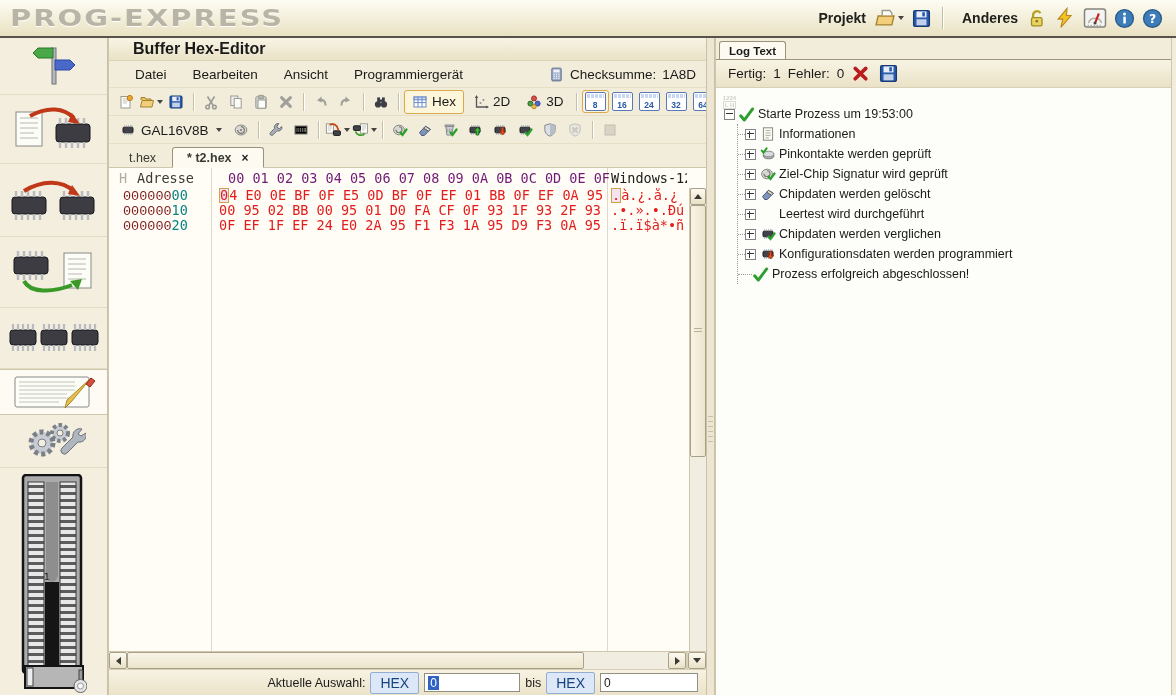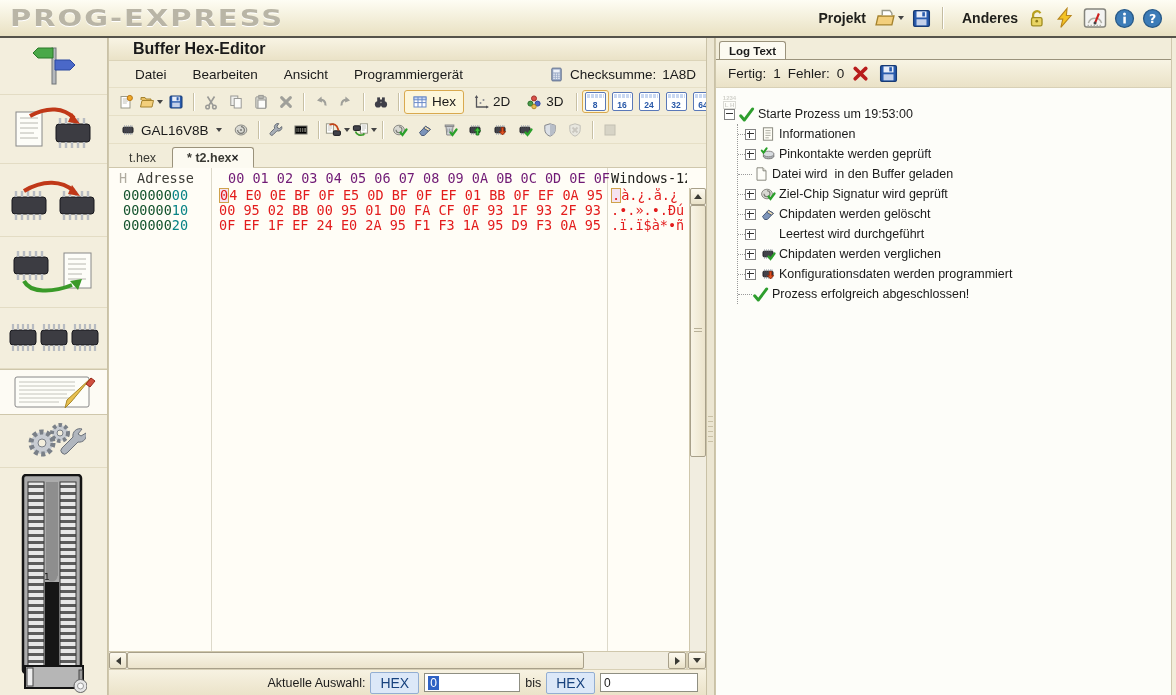--- a/index.html
+++ b/index.html
@@ -52,34 +52,34 @@
   .wb::before{content:"";position:absolute;top:1px;left:1px;right:1px;height:4px;
       background:repeating-linear-gradient(90deg,#c9d8f2 0 3px,#fff 3px 4px);}
   .wbwrap{padding:1px;border-radius:3px;border:1px solid transparent;}
   .wbwrap.sel{border-color:#d9a94e;background:#fdf6da;}
   .chipsel{display:flex;align-items:flex-end;gap:5px;padding:0 6px;font-size:13.5px;}
   
   .tabbar{height:23px;display:flex;align-items:flex-end;padding-left:6px;gap:2px;
           border-bottom:1px solid #cfc7ac;}
   .tab{padding:3px 14px 2px;font-size:12.5px;color:#3a3a34;}
   .tab.active{background:#fcfaf1;border:1px solid #9a927b;border-bottom:1px solid #fcfaf1;
-      border-radius:3px 3px 0 0;font-weight:bold;display:flex;align-items:center;margin-bottom:-1px;}
+      border-radius:3px 3px 0 0;font-weight:bold;display:flex;align-items:center;gap:10px;margin-bottom:-1px;}
   .closex{font-weight:bold;font-size:12px;color:#222;}
   
   .hexview{flex:1;background:#fffdf6;position:relative;font-family:"DejaVu Sans Mono",monospace;
            font-size:13.5px;overflow:hidden;}
   .vline{position:absolute;top:0;bottom:0;width:1px;background:#ddd9ca;}
   .hexhead{position:relative;height:20px;line-height:20px;}
   .hexhead .hh{position:absolute;color:#b0aca0;left:10px;}
   .hexhead .ha{position:absolute;left:28px;color:#3a3a34;}
   .hexhead .hc{position:absolute;left:119px;color:#701a75;white-space:pre;}
   .hexhead .he{position:absolute;left:502px;color:#20201c;width:76px;overflow:hidden;white-space:pre;}
   .hexrow{position:relative;height:15px;line-height:15px;}
   .hexrow .ra{position:absolute;left:14px;}
-  .hexrow .ra .g{color:#14532d;font-style:normal;}
+  .hexrow .ra .g{color:#7f1d1d;font-style:normal;font-family:Liberation Mono, monospace;}
   .hexrow .ra .t{color:#0a8486;font-style:normal;}
   .hexrow .rb{position:absolute;left:110px;color:#e31c1c;white-space:pre;}
   .hexrow .rt{position:absolute;left:502px;width:74px;overflow:hidden;color:#e31c1c;white-space:pre;}
   .cur{display:inline-block;border:1px solid #cfa24b;background:#f5e3f0;margin:-1px 0;line-height:13px;}
   
   .vscroll{position:absolute;top:20px;bottom:0;right:0;width:16px;background:#f1ede0;
            border-left:1px solid #cfc7ac;}
   .sbtn{height:15px;background:linear-gradient(#fdfaf0,#e9e1c8);border:1px solid #a8a08a;border-radius:2px;
         display:flex;align-items:center;justify-content:center;}
   .tri-up{width:0;height:0;border-left:4px solid transparent;border-right:4px solid transparent;border-bottom:5px solid #3a3a34;}
@@ -759,24 +759,20 @@
           <div class="tchildren">
             <div class="trow"><span class="exp plus"></span><span class="ticon ico"><svg width="16" height="16" viewBox="0 0 16 16" xmlns="http://www.w3.org/2000/svg">
                   <rect x="3.4" y="1.8" width="9.2" height="12.4" fill="#fdfcf4" stroke="#8a8a80"></rect>
                   <path d="M5.4 4.6h5.2M5.4 7h5.2M5.4 9.4h5.2M5.4 11.8h3.4" stroke="#b0b0a6"></path>
                 </svg></span><span>Informationen</span></div>
             <div class="trow"><span class="exp plus"></span><span class="ticon ico"><svg width="16" height="16" viewBox="0 0 16 16" xmlns="http://www.w3.org/2000/svg">
                   <ellipse cx="8.6" cy="10" rx="5.4" ry="2.8" fill="#b0b4ba" stroke="#777"></ellipse>
                   <ellipse cx="8.6" cy="8" rx="5.4" ry="2.8" fill="#d8dce0" stroke="#888"></ellipse>
                   <path d="M1.8 4.6l1.7 2L6.6 2.4" stroke="#28a028" stroke-width="2" fill="none" stroke-linecap="round"></path>
                 </svg></span><span>Pinkontakte werden geprüft</span></div>
-            <div class="trow noexp"><span class="ticon ico"><svg width="16" height="16" viewBox="0 0 16 16" xmlns="http://www.w3.org/2000/svg">
-                  <path d="M4 1.8h6l3 3v9.4H4z" fill="#fdfdf8" stroke="#8a8a80"></path>
-                  <path d="M10 1.8v3h3" fill="#e4e4dc" stroke="#8a8a80"></path>
-                </svg></span><span>Datei wird  in den Buffer geladen</span></div>
             <div class="trow"><span class="exp plus"></span><span class="ticon ico"><svg width="16" height="16" viewBox="0 0 16 16" xmlns="http://www.w3.org/2000/svg">
                   <ellipse cx="7" cy="8" rx="5.4" ry="4.8" fill="#d8d8d2" stroke="#8a8a84"></ellipse>
                   <path d="M7 4.8a3 3 0 1 1-3 3" fill="none" stroke="#7a7a74" stroke-width="1.1"></path>
                   <path d="M8.5 10.5l2 2.4 4-5.4" stroke="#2aa02a" stroke-width="2.2" fill="none" stroke-linecap="round"></path>
                 </svg></span><span>Ziel-Chip Signatur wird geprüft</span></div>
             <div class="trow"><span class="exp plus"></span><span class="ticon ico"><svg width="16" height="16" viewBox="0 0 16 16" xmlns="http://www.w3.org/2000/svg">
                   <path d="M2.5 10.5l6-6.2 4.8 3-6 6.2H4.6z" fill="#7c94ba" stroke="#4a5a78"></path>
                   <path d="M8.5 4.3l4.8 3-1.8 1.9-4.8-3z" fill="#ecdcb4" stroke="#4a5a78"></path>
                 </svg></span><span>Chipdaten werden gelöscht</span></div>
             <div class="trow"><span class="exp plus"></span><span class="ticon ico"></span><span>Leertest wird durchgeführt</span></div>

